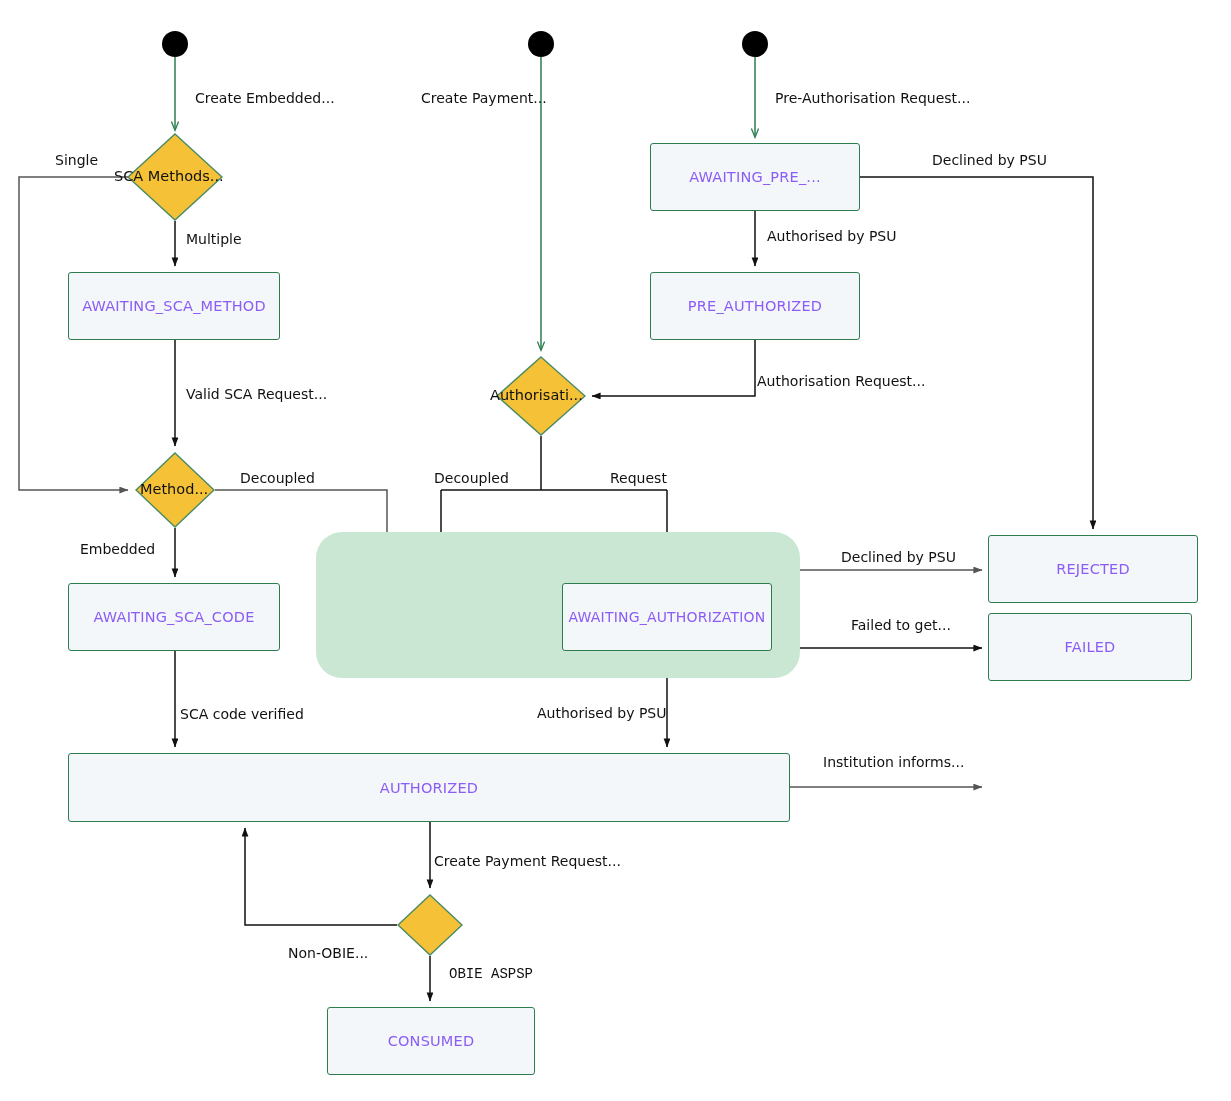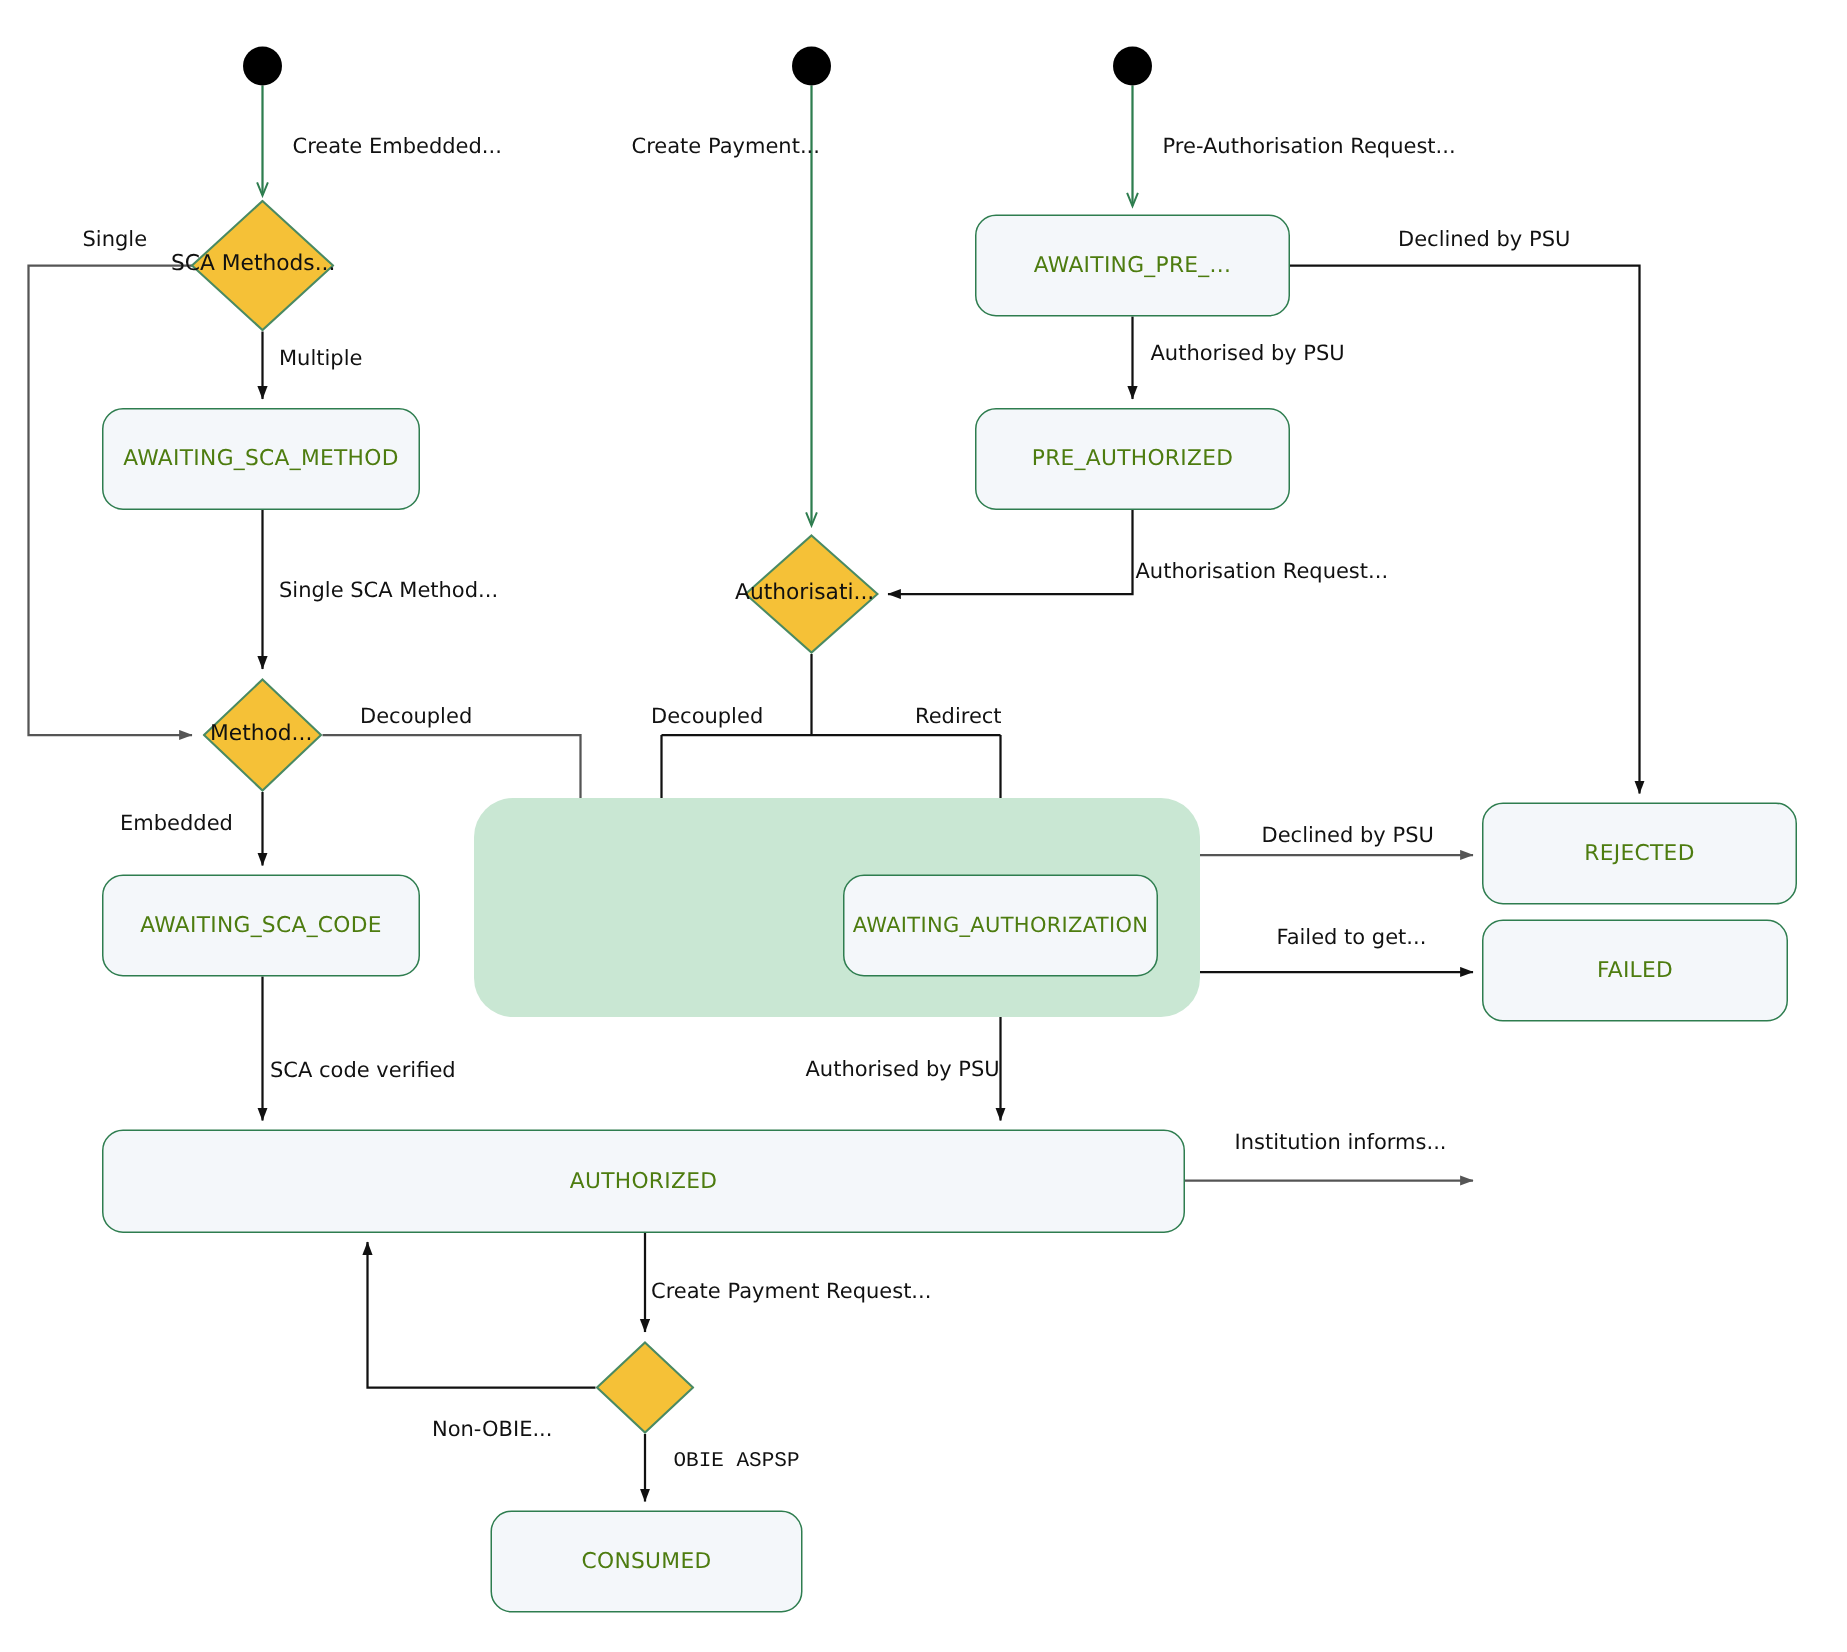--- a/index.html
+++ b/index.html
@@ -1,21 +1,21 @@
 <!DOCTYPE html>
 <html><head>
 <meta charset="utf-8">
 <title>State Diagram</title>
 <style>
   html,body{margin:0;padding:0;background:#ffffff;}
   body{font-family:"DejaVu Sans","Liberation Sans",sans-serif;}
   #canvas{position:relative;width:1231px;height:1101px;background:#ffffff;overflow:hidden;}
   #edges{position:absolute;left:0;top:0;width:1231px;height:1101px;}
   .node{position:absolute;box-sizing:border-box;display:flex;align-items:center;justify-content:center;text-align:center;}
-  .state-box{background:#f4f7fa;border:1.6px solid #2e7d4f;border-radius:14px;color:#4d7c0f;font-size:14.5px;letter-spacing:.2px;}
+  .state-box{background:#f4f7fa;border:1.6px solid #2e7d4f;border-radius:3px;color:#8b5cf6;font-size:14.5px;letter-spacing:.2px;}
   .group-box{background:#c9e7d3;border-radius:26px;}
   .diamond-wrap{position:absolute;}
   .diamond{position:absolute;left:0;top:0;width:100%;height:100%;}
   .diamond-label{position:absolute;white-space:nowrap;font-size:14.5px;color:#111111;}
   .start-node{position:absolute;width:26px;height:26px;border-radius:50%;background:#000000;}
   .edge-label{position:absolute;white-space:nowrap;font-size:14px;color:#111111;background:transparent;}
 </style>
 </head>
 <body>
 
@@ -136,25 +136,25 @@
     </svg>
   </div>
 
   <div class="edge-label" style="left:195px;top:90px;">Create Embedded...</div>
   <div class="edge-label" style="left:421px;top:90px;">Create Payment...</div>
   <div class="edge-label" style="left:775px;top:90px;">Pre-Authorisation Request...</div>
   <div class="edge-label" style="left:55px;top:152px;">Single</div>
   <div class="edge-label" style="left:186px;top:231px;">Multiple</div>
   <div class="edge-label" style="left:932px;top:152px;">Declined by PSU</div>
   <div class="edge-label" style="left:767px;top:228px;">Authorised by PSU</div>
-  <div class="edge-label" style="left:186px;top:386px;">Single SCA Method...</div>
+  <div class="edge-label" style="left:186px;top:386px;">Valid SCA Request...</div>
   <div class="edge-label" style="left:757px;top:373px;">Authorisation Request...</div>
   <div class="edge-label" style="left:240px;top:470px;">Decoupled</div>
   <div class="edge-label" style="left:434px;top:470px;">Decoupled</div>
-  <div class="edge-label" style="left:610px;top:470px;">Redirect</div>
+  <div class="edge-label" style="left:610px;top:470px;">Request</div>
   <div class="edge-label" style="left:80px;top:541px;">Embedded</div>
   <div class="edge-label" style="left:841px;top:549px;">Declined by PSU</div>
   <div class="edge-label" style="left:851px;top:617px;">Failed to get...</div>
   <div class="edge-label" style="left:180px;top:706px;">SCA code verified</div>
   <div class="edge-label" style="left:537px;top:705px;">Authorised by PSU</div>
   <div class="edge-label" style="left:823px;top:754px;">Institution informs...</div>
   <div class="edge-label" style="left:434px;top:853px;">Create Payment Request...</div>
   <div class="edge-label" style="left:288px;top:945px;">Non-OBIE...</div>
   <div class="edge-label" style="left:449px;top:966px;font-family:Liberation Mono, monospace;">OBIE ASPSP</div>
 

